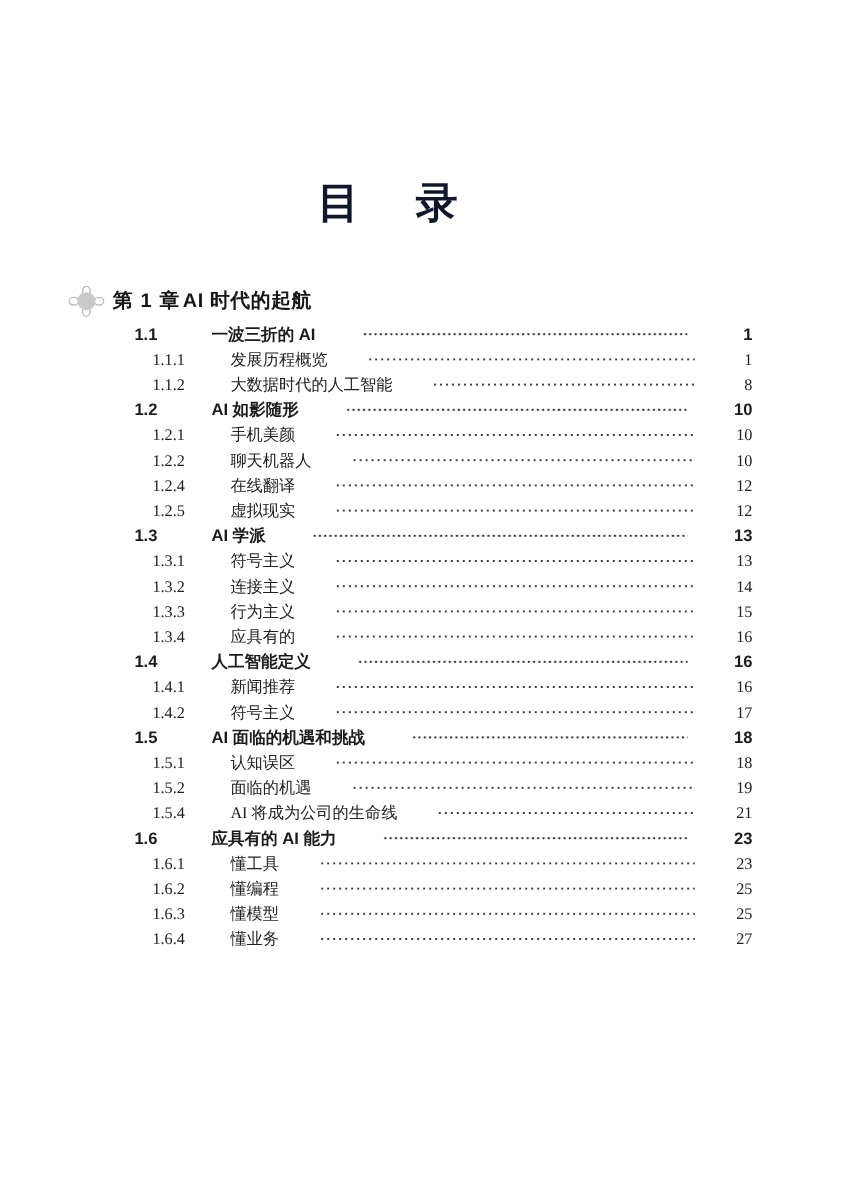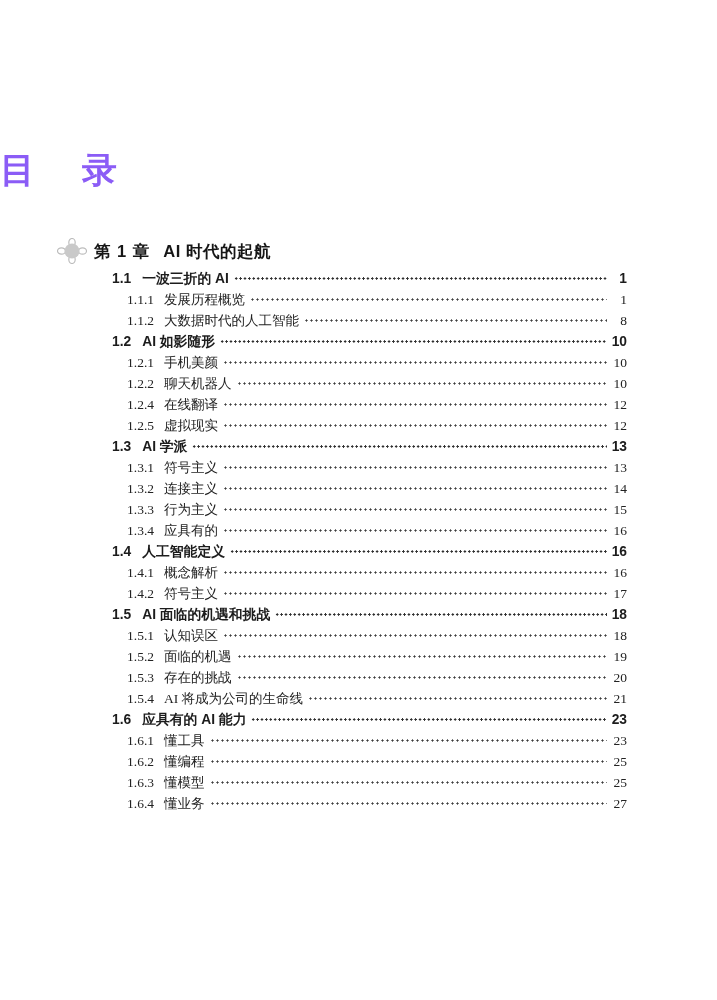--- a/index.html
+++ b/index.html
@@ -10,67 +10,69 @@
     color: #1a1a1a;
     position: relative;
     overflow: hidden;
   }
   .page { position: relative; width: 717px; height: 1000px; }
 
   .doc-title {
     position: absolute;
     top: 148px; left: 0; width: 652px;
     margin: 0;
-    text-align: left;
+    text-align: center;
     font-size: 35px;
     font-weight: bold;
     letter-spacing: 6px;
-    color: #8b5cf6;
+    color: #0f172a;
     line-height: 44px;
   }
 
   .chapter {
     position: absolute;
     top: 238px; left: 57px;
     display: flex;
     align-items: center;
     font-size: 16.5px;
     font-weight: bold;
     color: #161616;
     line-height: 26px;
     white-space: nowrap;
   }
   .chapter .icon { display: inline-flex; margin-right: 7px; }
-  .chapter .ch-num { margin-right: 13px; letter-spacing: 1px; }
+  .chapter .ch-num { margin-right: 2px; letter-spacing: 1px; }
   .chapter .ch-title { letter-spacing: 0.5px; }
 
   .toc {
     position: absolute;
     top: 268px;
     left: 0;
     width: 627px; 
   }
   .row {
     display: flex;
     align-items: center;
     height: 21px;
     white-space: nowrap;
   }
   .row.lvl1 {
     margin-left: 112px;
     font-size: 13.8px;
     font-weight: bold;
     color: #1c1c1c;
+    gap: 34px;
   }
   .row.lvl2 {
     margin-left: 127px;
     font-family: "Liberation Serif", serif;
     font-size: 13.5px;
     font-weight: normal;
     color: #222;
+    gap: 28px;
   }
   .row.exercise {
     margin-left: 96px;
     font-size: 13.8px;
     font-weight: bold;
     color: #1c1c1c;
   }
   .num { margin-right: 11px; }
   .lvl2 .num { margin-right: 10px; }
   .num:empty { display: none; }
@@ -197,21 +199,21 @@
     <span class="pagenum">16</span>
   </div>
       <div class="row lvl1">
     <span class="num">1.4</span>
     <span class="label">人工智能定义</span>
     <span class="leader"></span>
     <span class="pagenum">16</span>
   </div>
       <div class="row lvl2">
     <span class="num">1.4.1</span>
-    <span class="label">概念解析</span>
+    <span class="label">新闻推荐</span>
     <span class="leader"></span>
     <span class="pagenum">16</span>
   </div>
       <div class="row lvl2">
     <span class="num">1.4.2</span>
     <span class="label">符号主义</span>
     <span class="leader"></span>
     <span class="pagenum">17</span>
   </div>
       <div class="row lvl1">
@@ -226,26 +228,20 @@
     <span class="leader"></span>
     <span class="pagenum">18</span>
   </div>
       <div class="row lvl2">
     <span class="num">1.5.2</span>
     <span class="label">面临的机遇</span>
     <span class="leader"></span>
     <span class="pagenum">19</span>
   </div>
       <div class="row lvl2">
-    <span class="num">1.5.3</span>
-    <span class="label">存在的挑战</span>
-    <span class="leader"></span>
-    <span class="pagenum">20</span>
-  </div>
-      <div class="row lvl2">
     <span class="num">1.5.4</span>
     <span class="label">AI 将成为公司的生命线</span>
     <span class="leader"></span>
     <span class="pagenum">21</span>
   </div>
       <div class="row lvl1">
     <span class="num">1.6</span>
     <span class="label">应具有的 AI 能力</span>
     <span class="leader"></span>
     <span class="pagenum">23</span>

